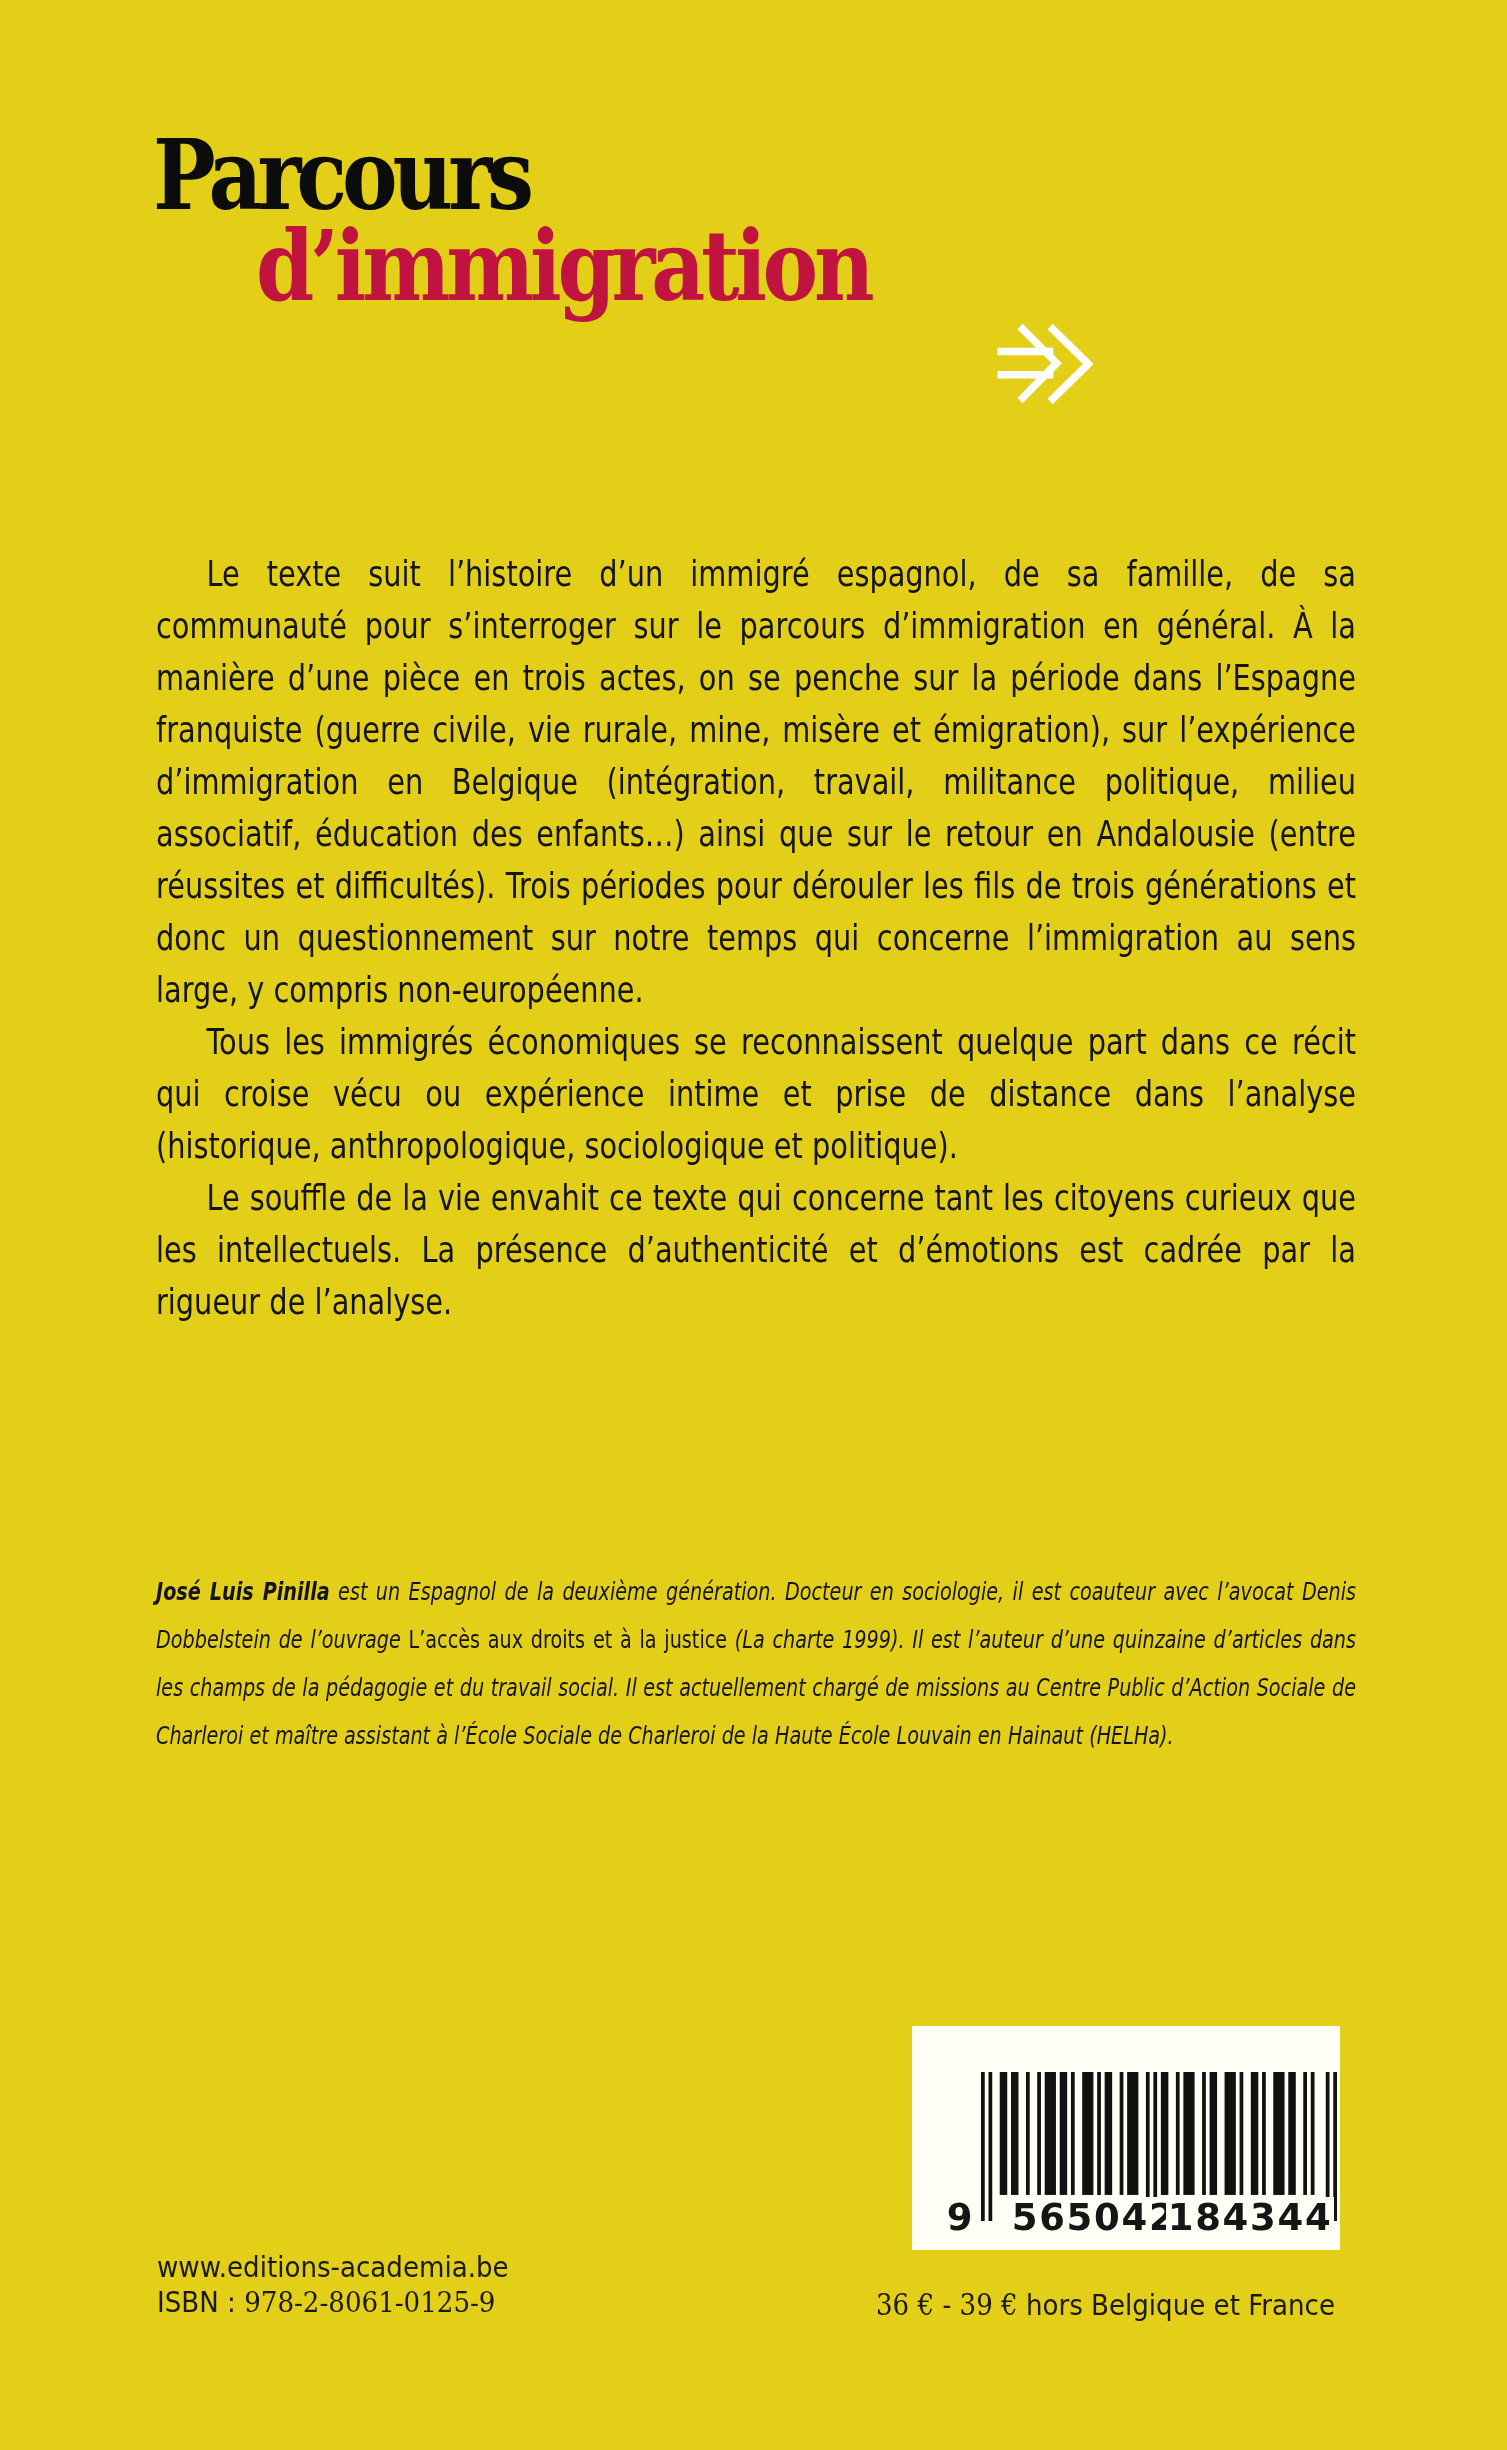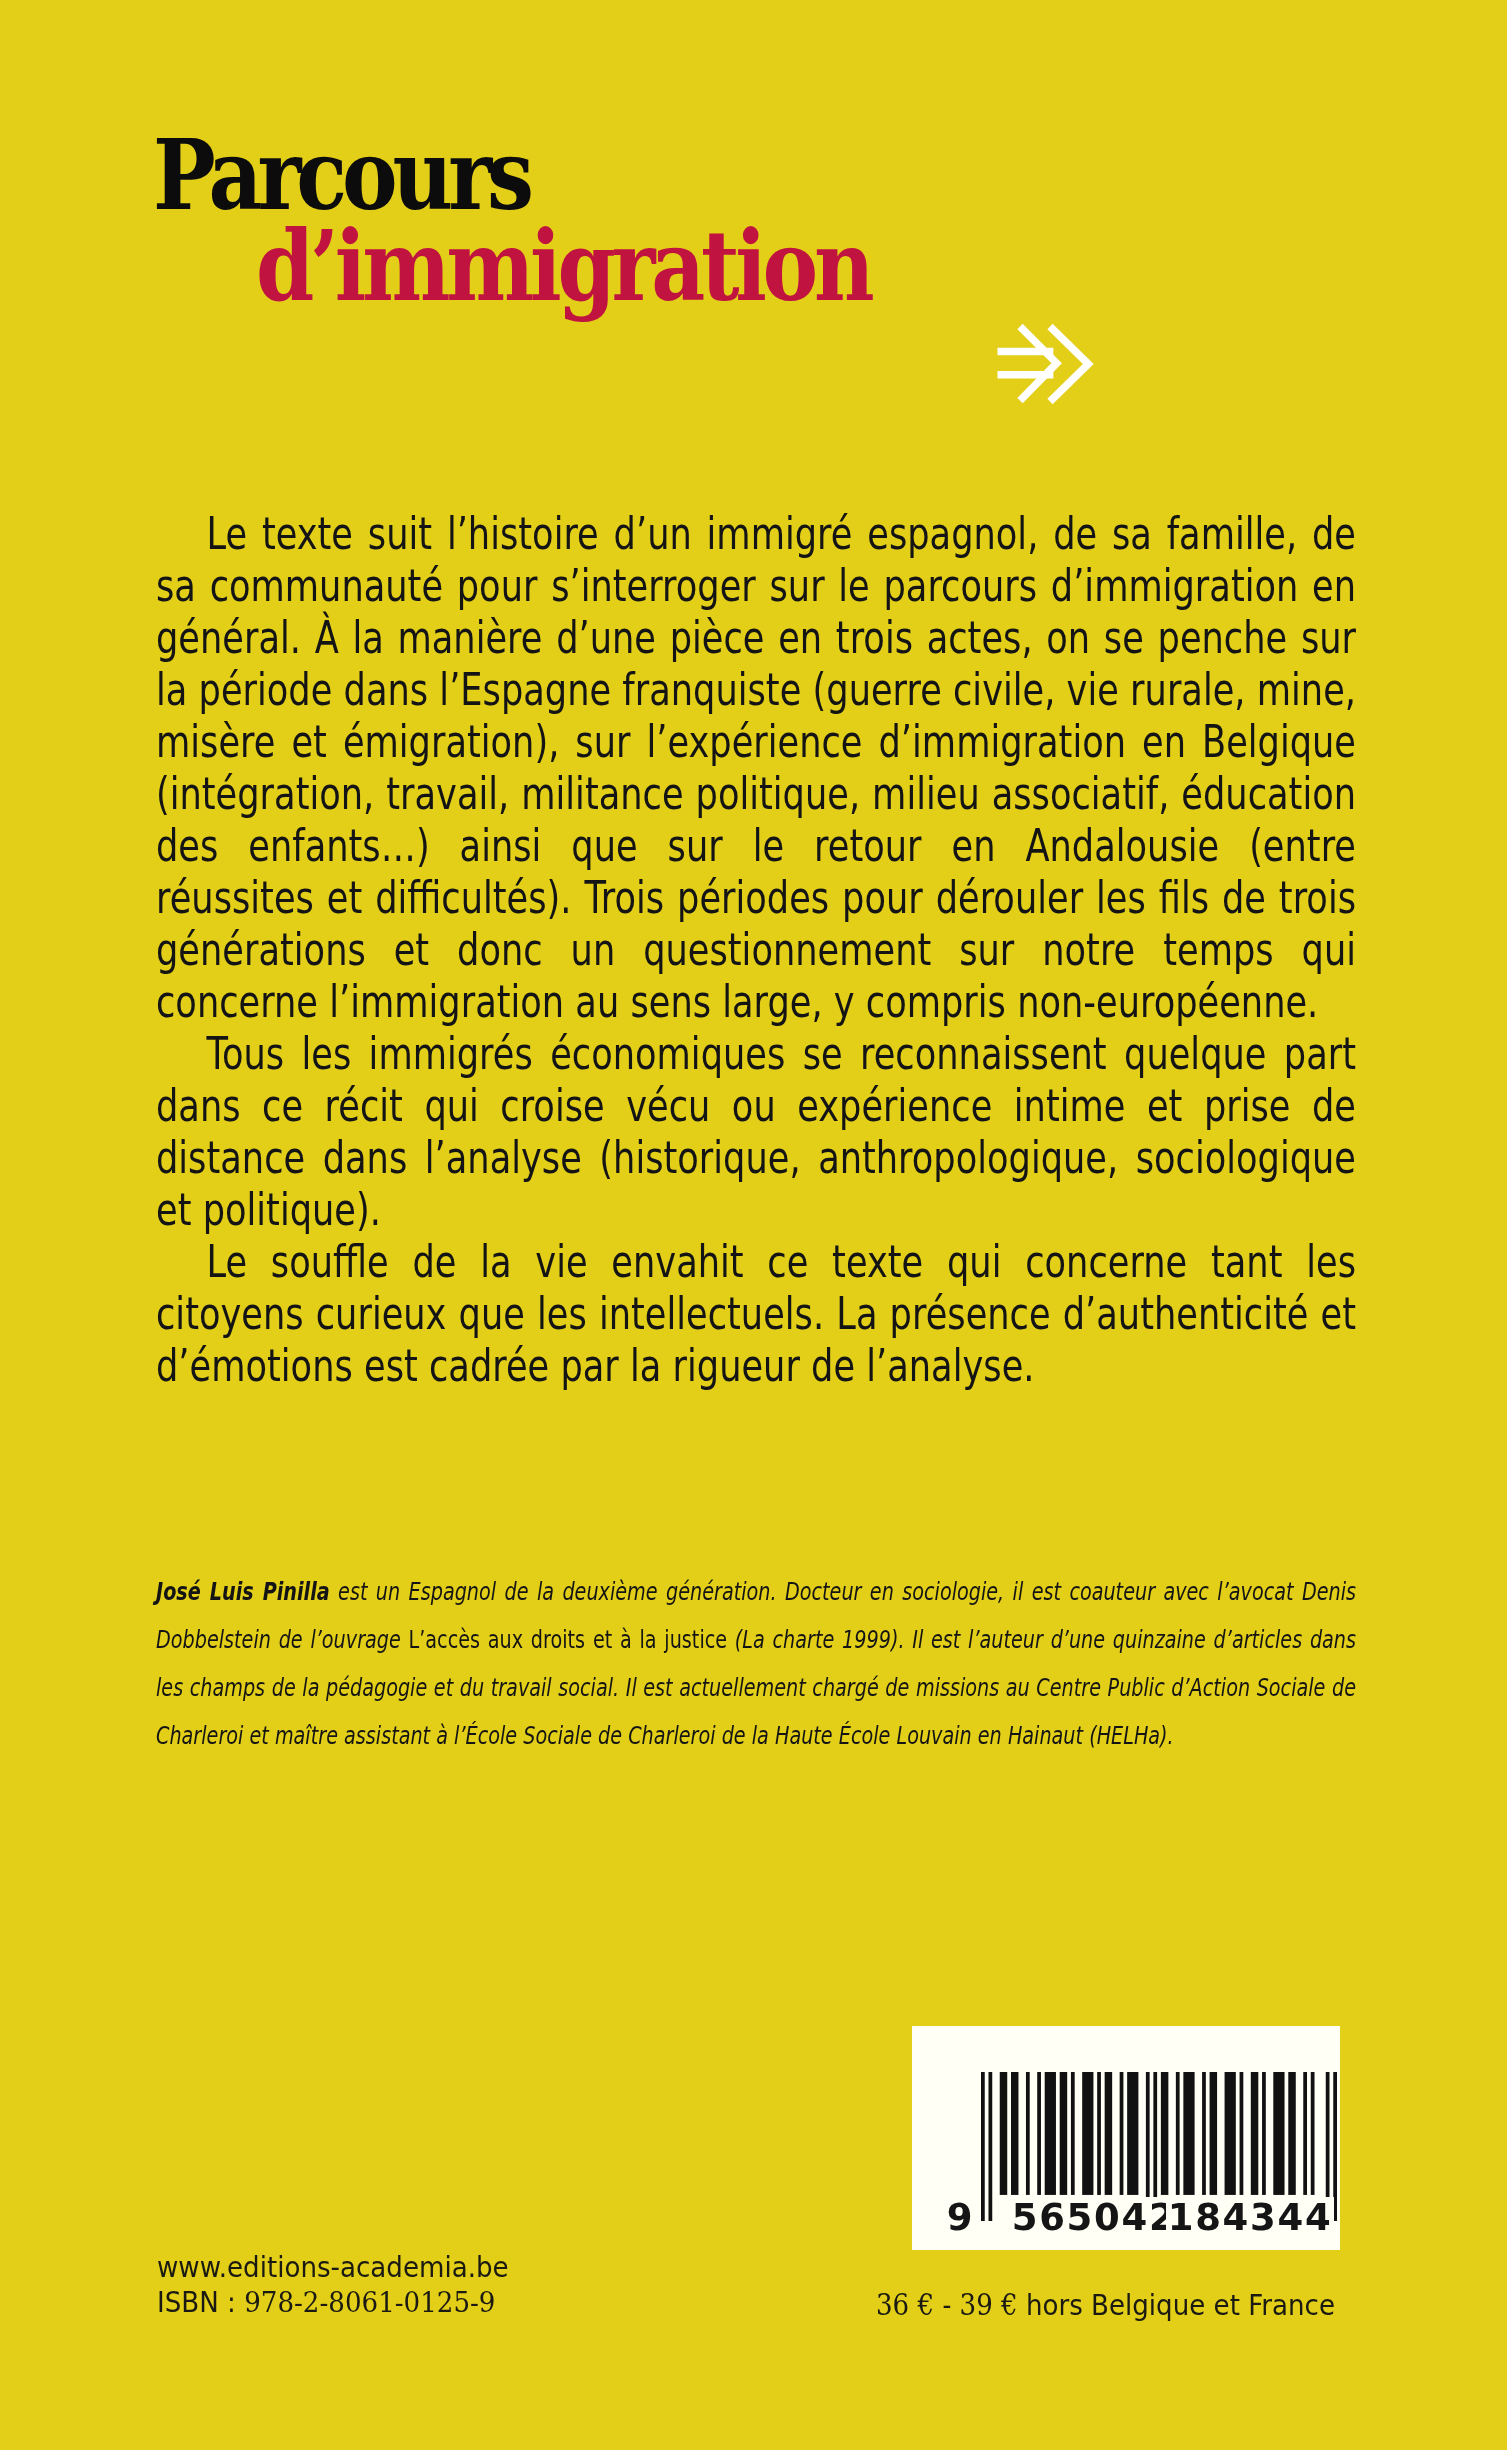--- a/index.html
+++ b/index.html
@@ -21,22 +21,22 @@
     position:absolute; left:256px; top:216px;
     font-family:"DejaVu Serif", serif; font-weight:bold;
     font-size:97px; line-height:100px; letter-spacing:-5px;
     color:#C0133F; white-space:nowrap;
     transform:scaleX(0.86); transform-origin:left top;
   }
   .arrow {
     position:absolute; left:995px; top:323px; width:105px; height:82px;
   }
   .body-text {
-    position:absolute; left:156px; top:508px; width:1200px;
-    font-size:44px; line-height:52px;
+    position:absolute; left:156px; top:548px; width:1200px;
+    font-size:36px; line-height:52px;
     text-align:justify;
   }
   .body-text p {
     margin:0; text-indent:63px;
     transform:scaleX(0.80); transform-origin:left top;
     width:125%;
   }
   .body-text p + p { margin-top:0; }
   .bio {
     position:absolute; left:156px; top:1568px; width:1200px;

